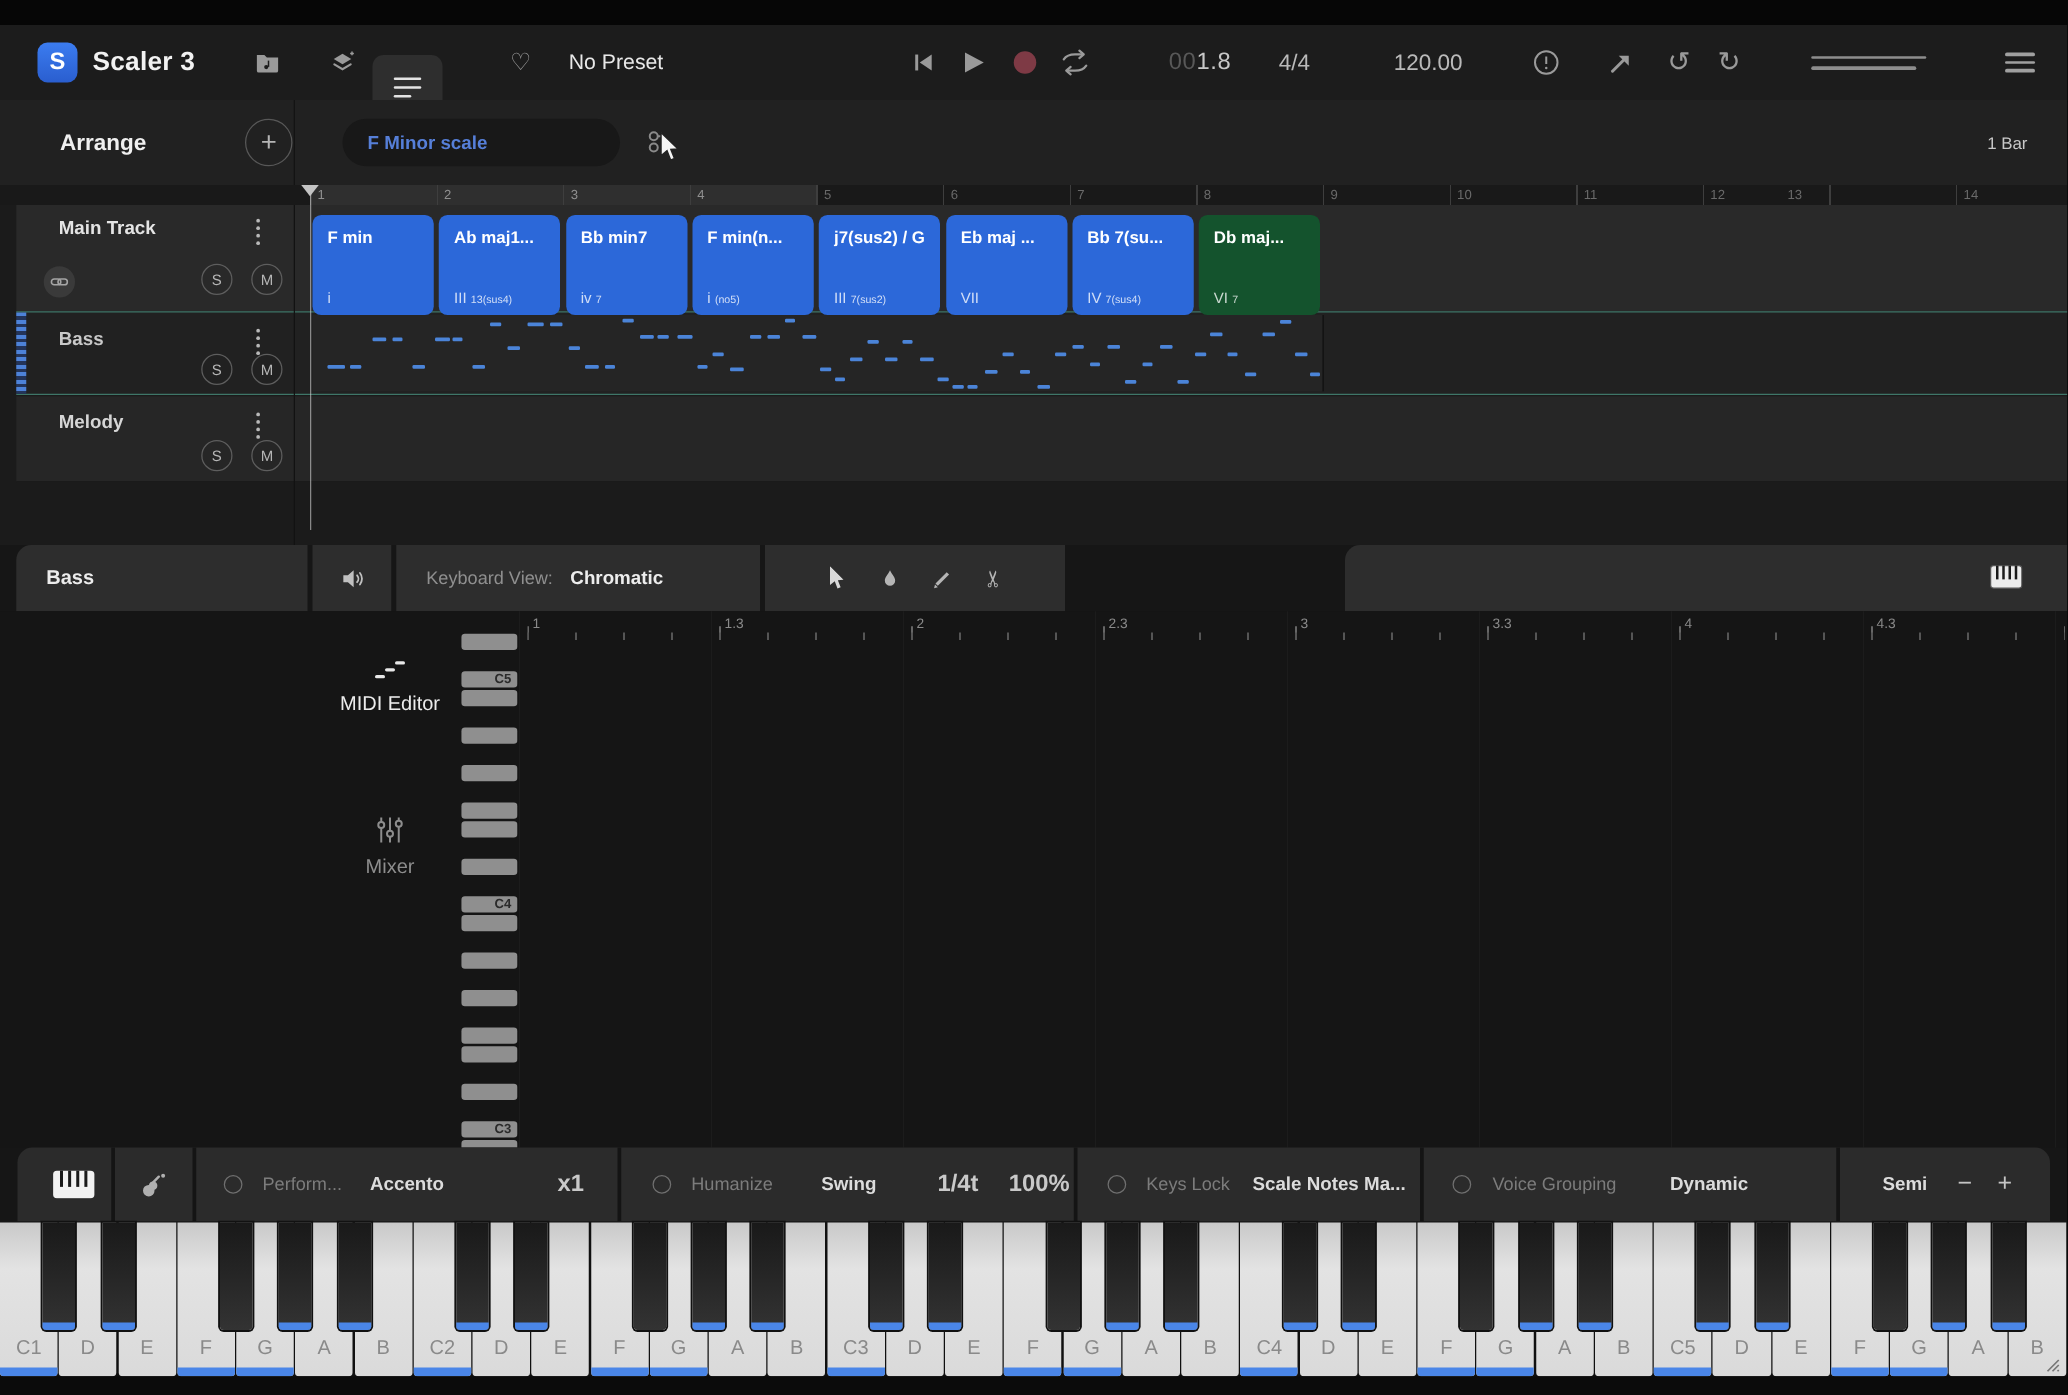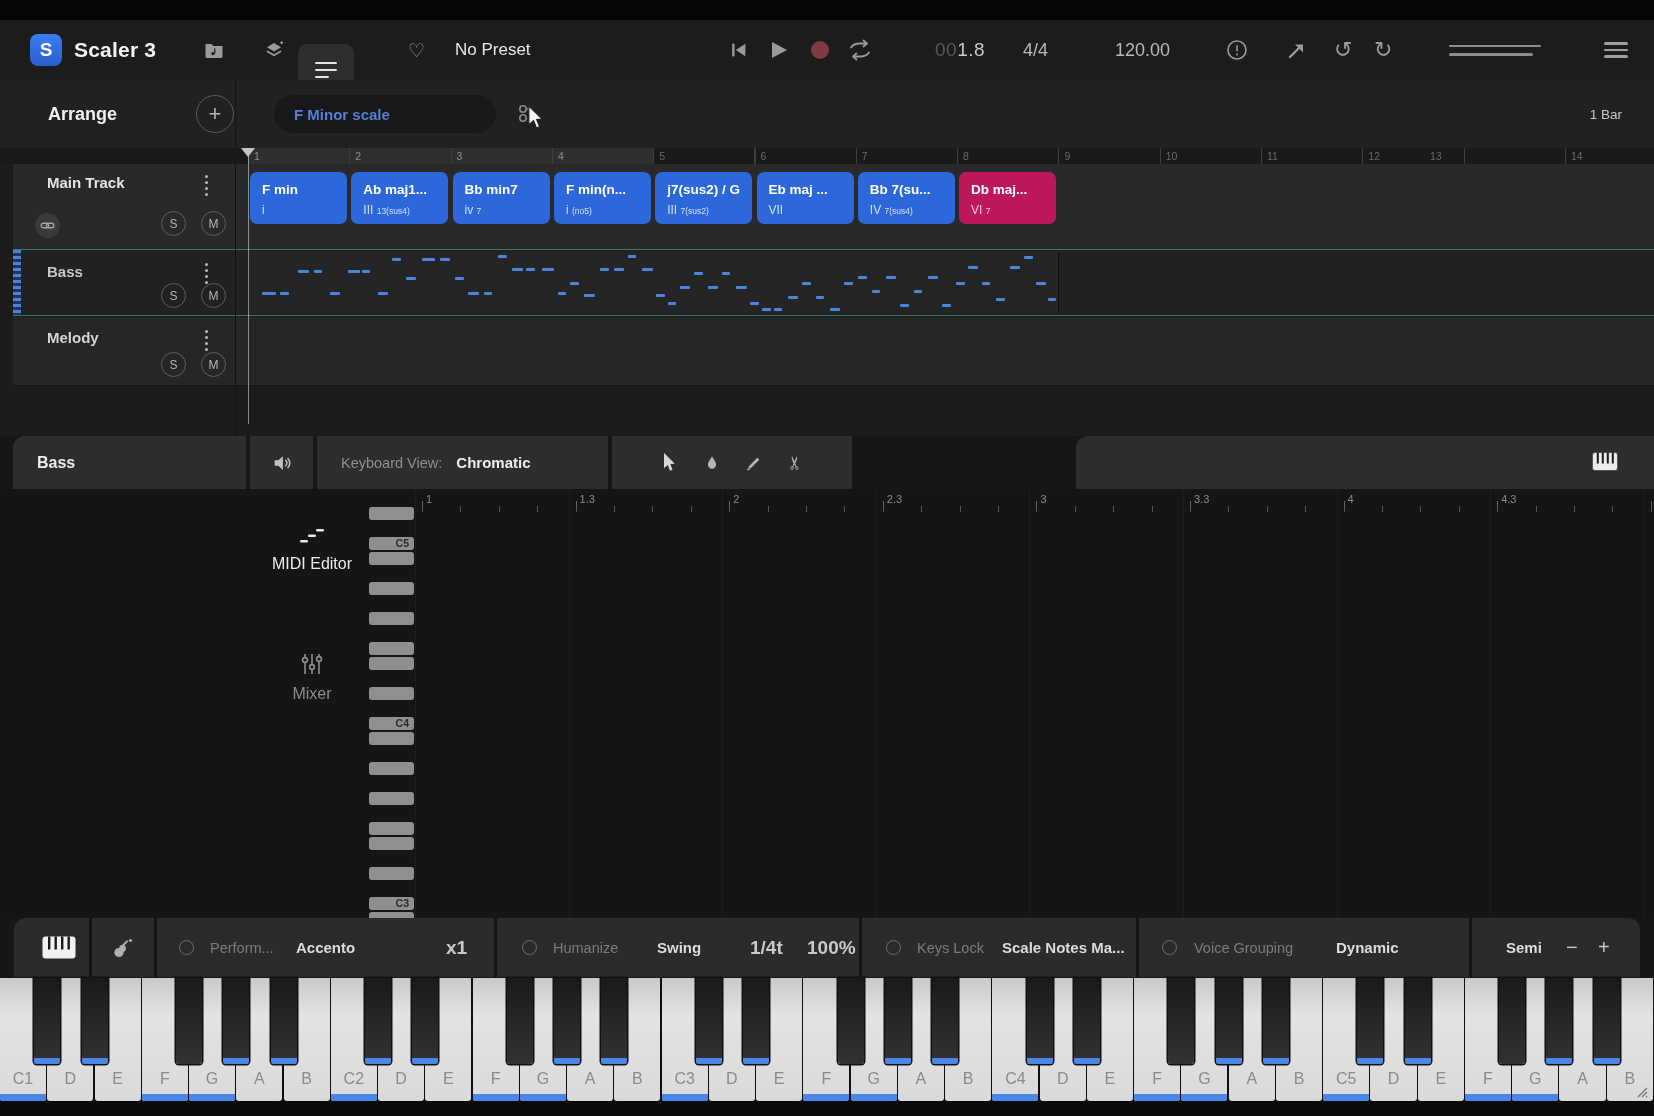--- a/index.html
+++ b/index.html
@@ -51,21 +51,21 @@
   .trow.bass{top:85px;height:67px;background:#212121;border-top:1px solid #3f7668;border-bottom:1px solid #3f7668;box-sizing:border-box;}
   .trow.melody{top:153px;height:69px;background:#262626;border-bottom:1px solid #171717;box-sizing:border-box;}
   .bass-stripe{position:absolute;left:0;top:0;width:8px;height:100%;background:repeating-linear-gradient(180deg,#4d82d8 0 3px,#23345a 3px 6px);}
   .hsep{position:absolute;left:235px;top:0;width:1px;height:272px;background:#121212;z-index:5;}
   .tname{position:absolute;left:34px;font-size:15px;font-weight:600;color:#e4e4e4;}
   .kebab{position:absolute;left:192px;display:flex;flex-direction:column;gap:3px;}
   .kebab i{width:3px;height:3px;border-radius:50%;background:#b9b9b9;display:block;}
   .sm{position:absolute;width:25px;height:25px;border-radius:50%;border:1px solid #5e5e5e;color:#b5b5b5;font-size:12px;display:flex;align-items:center;justify-content:center;box-sizing:border-box;}
   .link-btn{position:absolute;left:22px;top:49px;width:25px;height:25px;border-radius:50%;background:#3a3a3a;display:flex;align-items:center;justify-content:center;}
 
-  .chord{position:absolute;height:52px;border-radius:7px;background:#2c68d9;box-sizing:border-box;padding:10px 0 0 12px;z-index:8;}
+  .chord{position:absolute;height:80px;border-radius:7px;background:#2c68d9;box-sizing:border-box;padding:10px 0 0 12px;z-index:8;}
   .chord .cname{color:#fff;font-size:13.5px;font-weight:700;display:block;white-space:nowrap;overflow:hidden;}
   .chord .cnum{position:absolute;left:12px;bottom:7px;color:rgba(255,255,255,.78);font-size:12px;white-space:nowrap;}
   .chord .cnum .ext{font-size:8.5px;}
 
   .bass-clip{position:absolute;left:250px;top:88px;width:808px;height:61px;background:rgba(255,255,255,.02);border-right:1px solid #0f0f0f;z-index:6;}
   .bnote{position:absolute;height:3px;border-radius:1px;background:#4b84d8;}
 
   
   .band{position:absolute;top:436px;left:0;width:100%;height:53px;}
   .band .sec{position:absolute;top:0;height:53px;background:#2d2d2d;display:flex;align-items:center;}
@@ -321,21 +321,21 @@
           <span class="cnum"><span class="num">III</span> <span class="ext">7(sus2)</span></span>
         </div>
         <div class="chord" style="left: 756.5px; top: 8px; width: 97px; background: rgb(44, 104, 217);">
           <span class="cname">Eb maj ...</span>
           <span class="cnum"><span class="num">VII</span> <span class="ext"></span></span>
         </div>
         <div class="chord" style="left: 857.8px; top: 8px; width: 97px; background: rgb(44, 104, 217);">
           <span class="cname">Bb 7(su...</span>
           <span class="cnum"><span class="num">IV</span> <span class="ext">7(sus4)</span></span>
         </div>
-        <div class="chord" style="left: 959.1px; top: 8px; width: 97px; background: #be185d;">
+        <div class="chord" style="left: 959.1px; top: 8px; width: 97px; background: #14532d;">
           <span class="cname">Db maj...</span>
           <span class="cnum"><span class="num">VI</span> <span class="ext">7</span></span>
         </div>
       </div>
     <div class="bass-clip">
       <div>
           <div class="bnote" style="left: 12px; top: 40px; width: 14px;"></div>
           <div class="bnote" style="left: 30px; top: 40px; width: 9px;"></div>
           <div class="bnote" style="left: 48px; top: 18px; width: 11px;"></div>
           <div class="bnote" style="left: 64px; top: 18px; width: 8px;"></div>

